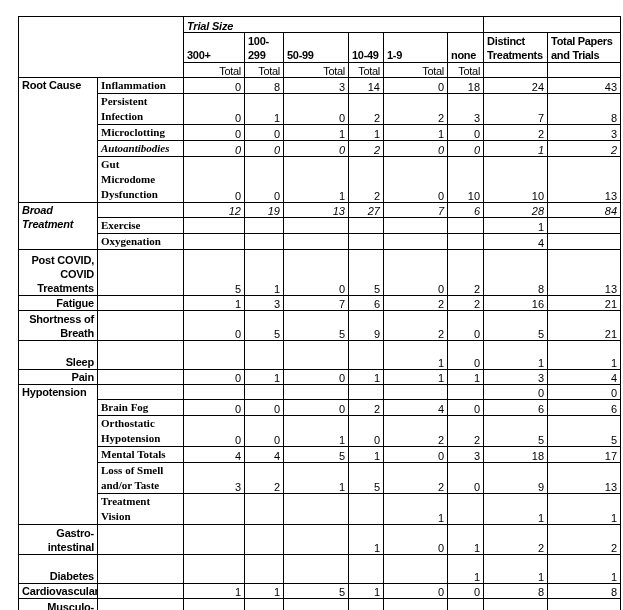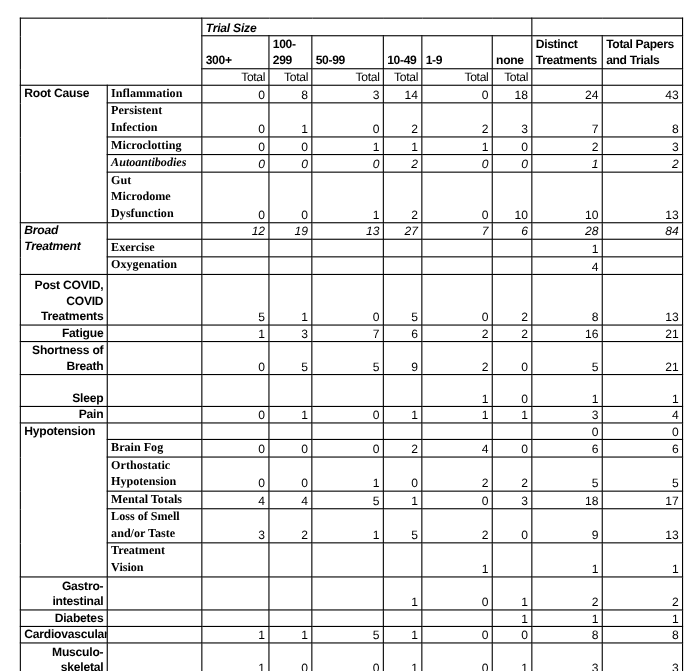--- a/index.html
+++ b/index.html
@@ -357,21 +357,21 @@
         <td class="sub"></td>
         <td class="num"></td>
         <td class="num"></td>
         <td class="num"></td>
         <td class="num">1</td>
         <td class="num">0</td>
         <td class="num">1</td>
         <td class="num">2</td>
         <td class="num">2</td>
       </tr>
-      <tr style="height: 15px;">
+      <tr style="height: 29px;">
         <td class="cat right">Diabetes</td>
         <td class="sub"></td>
         <td class="num"></td>
         <td class="num"></td>
         <td class="num"></td>
         <td class="num"></td>
         <td class="num"></td>
         <td class="num">1</td>
         <td class="num">1</td>
         <td class="num">1</td>

